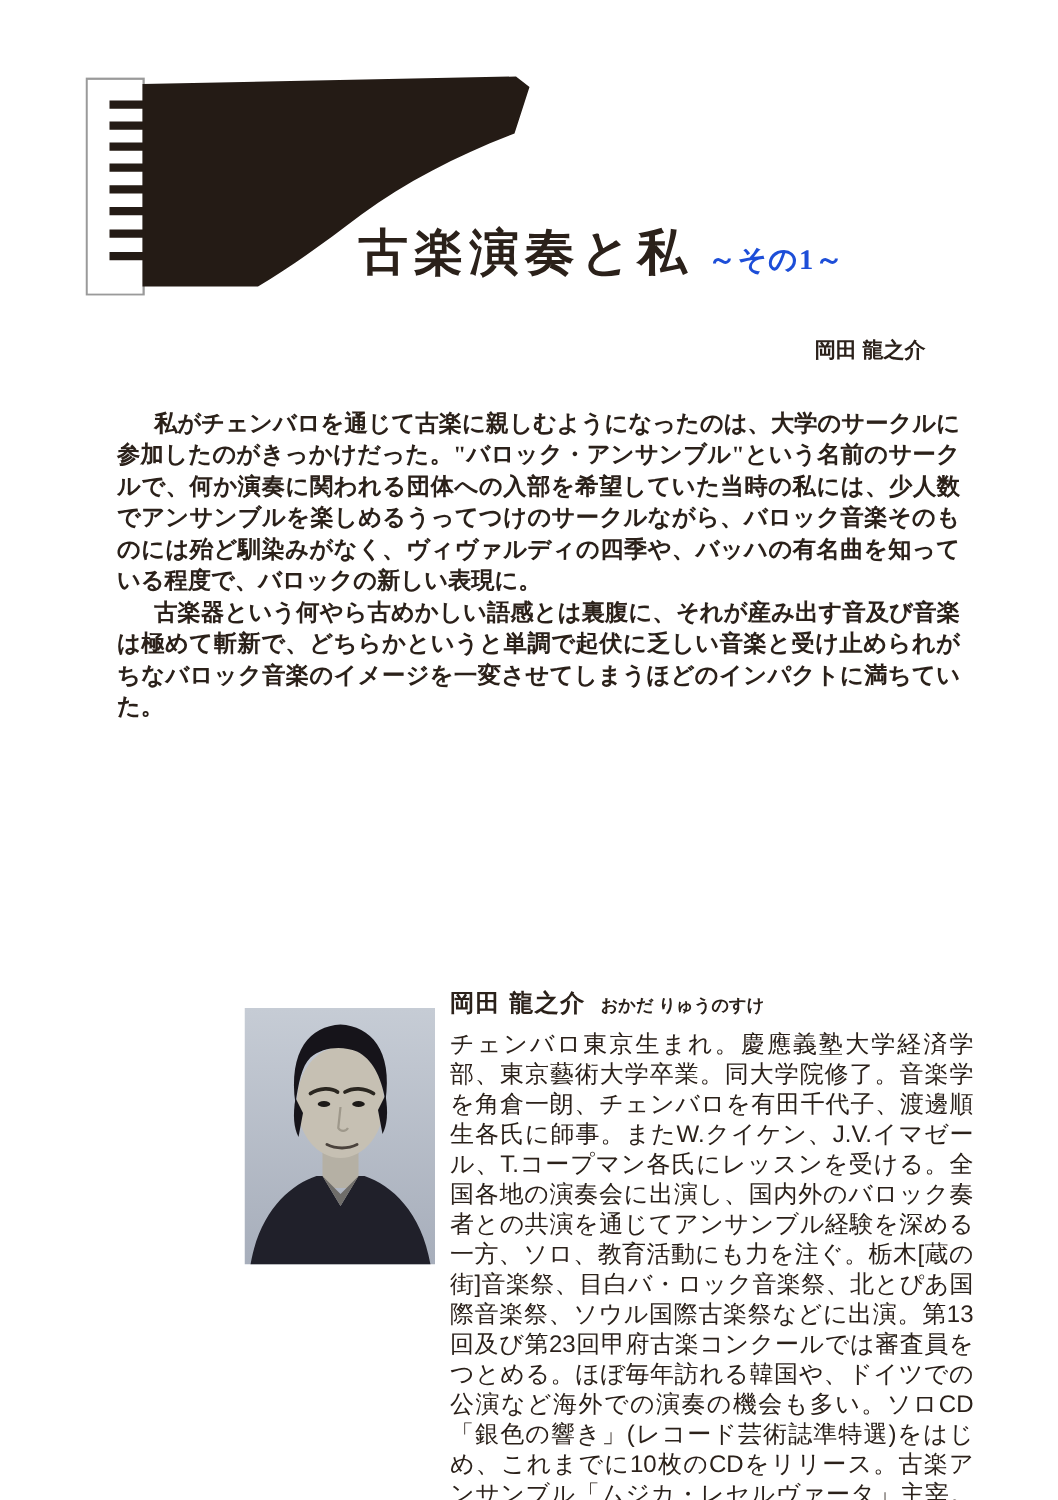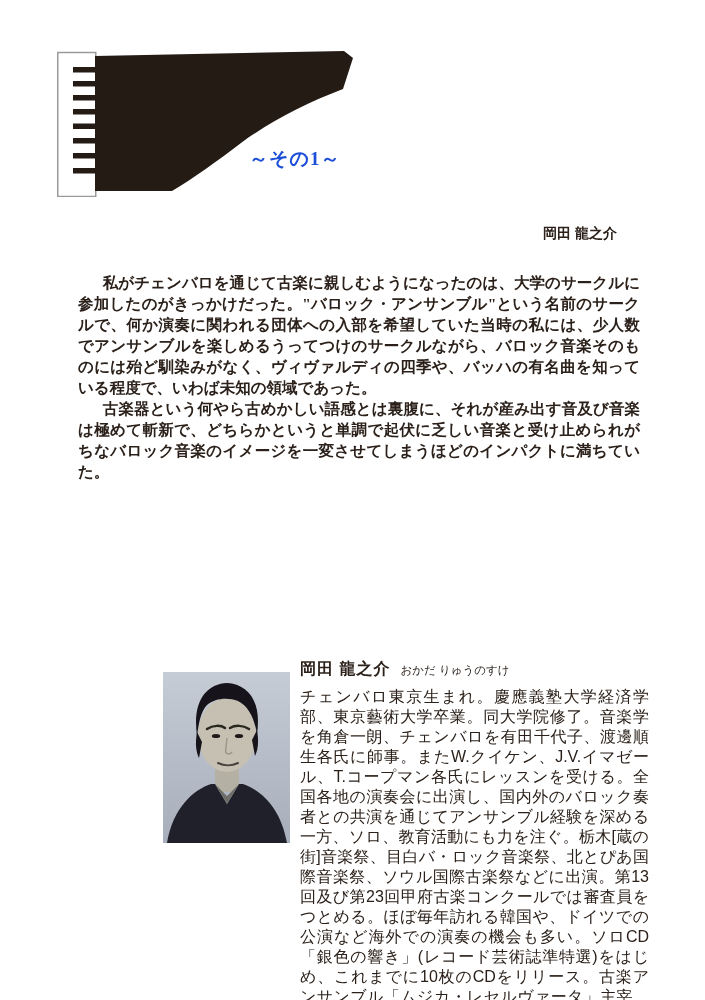--- a/index.html
+++ b/index.html
@@ -46,21 +46,21 @@
   
   .photo{position:absolute;left:163px;top:672px;width:127px;height:171px;}
   .photo svg{display:block;width:100%;height:100%;}
   .profile{
     position:absolute;left:300px;top:659px;width:349px;
     font-family:"Liberation Sans","DejaVu Sans",sans-serif;
     color:#2b211a;
   }
   .profile-name-row{display:flex;align-items:baseline;white-space:nowrap;margin-bottom:7px;}
   .pname{font-size:16px;font-weight:700;letter-spacing:1px;}
-  .pkana{font-size:11.5px;font-weight:400;margin-left:10px;}
+  .pkana{font-size:11.5px;font-weight:700;margin-left:10px;}
   .bio{
     margin:0;font-size:16px;line-height:20px;font-weight:400;
     text-align:justify;word-break:break-all;overflow-wrap:anywhere;
   }
 </style>
 </head>
 <body>
 
 <div class="page">
 
@@ -81,27 +81,28 @@
         <rect x="16" y="59" width="24" height="5.5"></rect>
         <rect x="16" y="73.5" width="24" height="5.5"></rect>
         <rect x="16" y="88" width="24" height="5.5"></rect>
         <rect x="16" y="103" width="24" height="5.5"></rect>
         <rect x="16" y="118" width="24" height="5.5"></rect>
       </g>
     </svg>
   </div>
 
   <div class="title-row">
+    <span class="title">古楽演奏と私</span>
     <span class="subtitle">～その1～</span>
   </div>
 
   <div class="author">岡田 龍之介</div>
 
   <div class="article">
-      <p class="para">私がチェンバロを通じて古楽に親しむようになったのは、大学のサークルに参加したのがきっかけだった。"バロック・アンサンブル"という名前のサークルで、何か演奏に関われる団体への入部を希望していた当時の私には、少人数でアンサンブルを楽しめるうってつけのサークルながら、バロック音楽そのものには殆ど馴染みがなく、ヴィヴァルディの四季や、バッハの有名曲を知っている程度で、いわば未知の領域であった。</p>
+      <p class="para">私がチェンバロを通じて古楽に親しむようになったのは、大学のサークルに参加したのがきっかけだった。"バロック・アンサンブル"という名前のサークルで、何か演奏に関われる団体への入部を希望していた当時の私には、少人数でアンサンブルを楽しめるうってつけのサークルながら、バロック音楽そのものには殆ど馴染みがなく、ヴィヴァルディの四季や、バッハの有名曲を知っている程度で、バロックの新しい表現に。</p>
       <p class="para">古楽器という何やら古めかしい語感とは裏腹に、それが産み出す音及び音楽は極めて斬新で、どちらかというと単調で起伏に乏しい音楽と受け止められがちなバロック音楽のイメージを一変させてしまうほどのインパクトに満ちていた。</p>
     </div>
 
   <div class="photo">
     <svg viewBox="0 0 127 171">
       <defs>
         <linearGradient id="pg" x1="0" y1="0" x2="0" y2="1">
           <stop offset="0" stop-color="#c6ccd5"></stop>
           <stop offset="1" stop-color="#a7aebb"></stop>
         </linearGradient>

